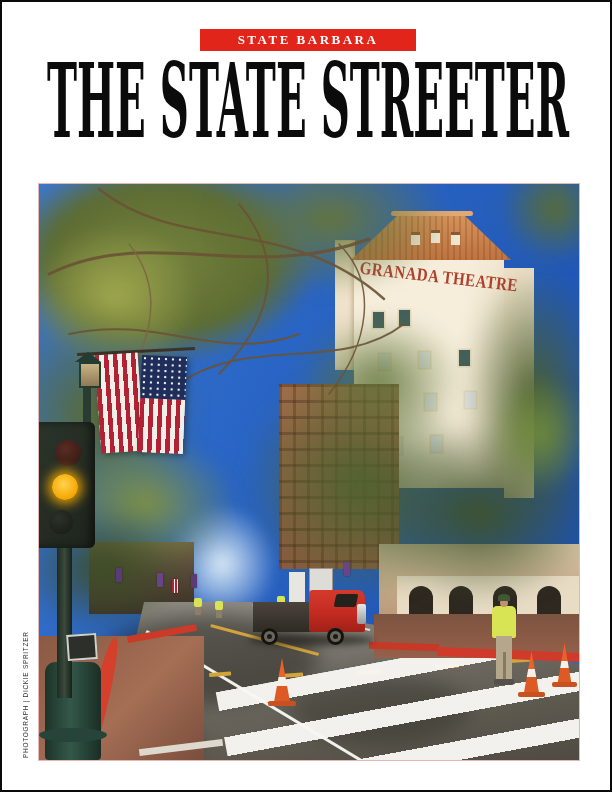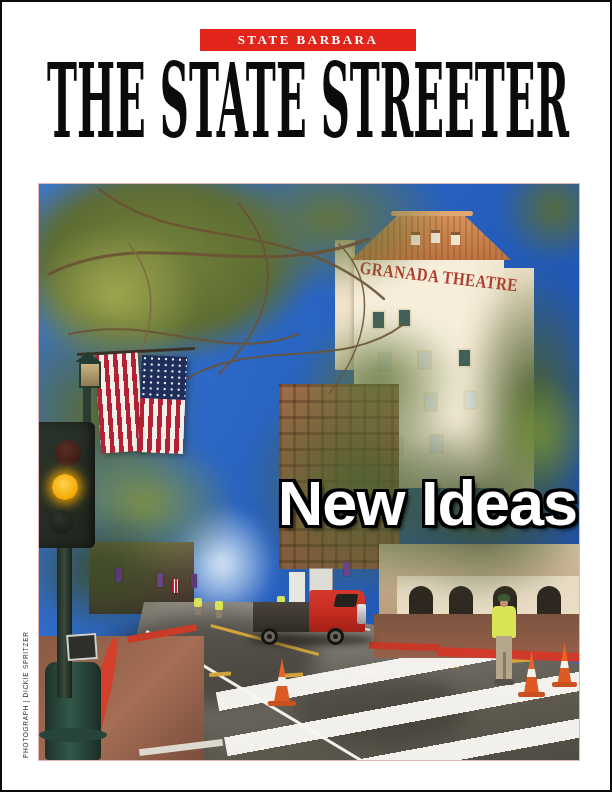--- a/index.html
+++ b/index.html
@@ -318,18 +318,17 @@
     <div class="abs lantern-body"></div>
     <div class="abs lamp-pole"></div>
 
     <div class="abs signal-box"></div>
     <div class="abs signal-light" style="left:16px;top:256px;width:26px;height:26px;background:radial-gradient(circle at 40% 35%,#5a2c22,#2e1712);"></div>
     <div class="abs signal-light" style="left:13px;top:290px;width:26px;height:26px;background:radial-gradient(circle at 45% 40%,#ffd34d,#f5a500 70%,#c77f00);box-shadow:0 0 12px 4px rgba(255,176,0,.85);"></div>
     <div class="abs signal-light" style="left:10px;top:326px;width:24px;height:24px;background:radial-gradient(circle at 40% 35%,#2c332a,#151a14);"></div>
     <div class="abs signal-pole"></div>
     <div class="abs street-sign"></div>
 
-    <div class="abs headline">New Ideas</div>
   </div>
 
   <div class="abs photo-credit">PHOTOGRAPH | DICKIE SPRITZER</div>
 
 </div>
 
 </body></html>

